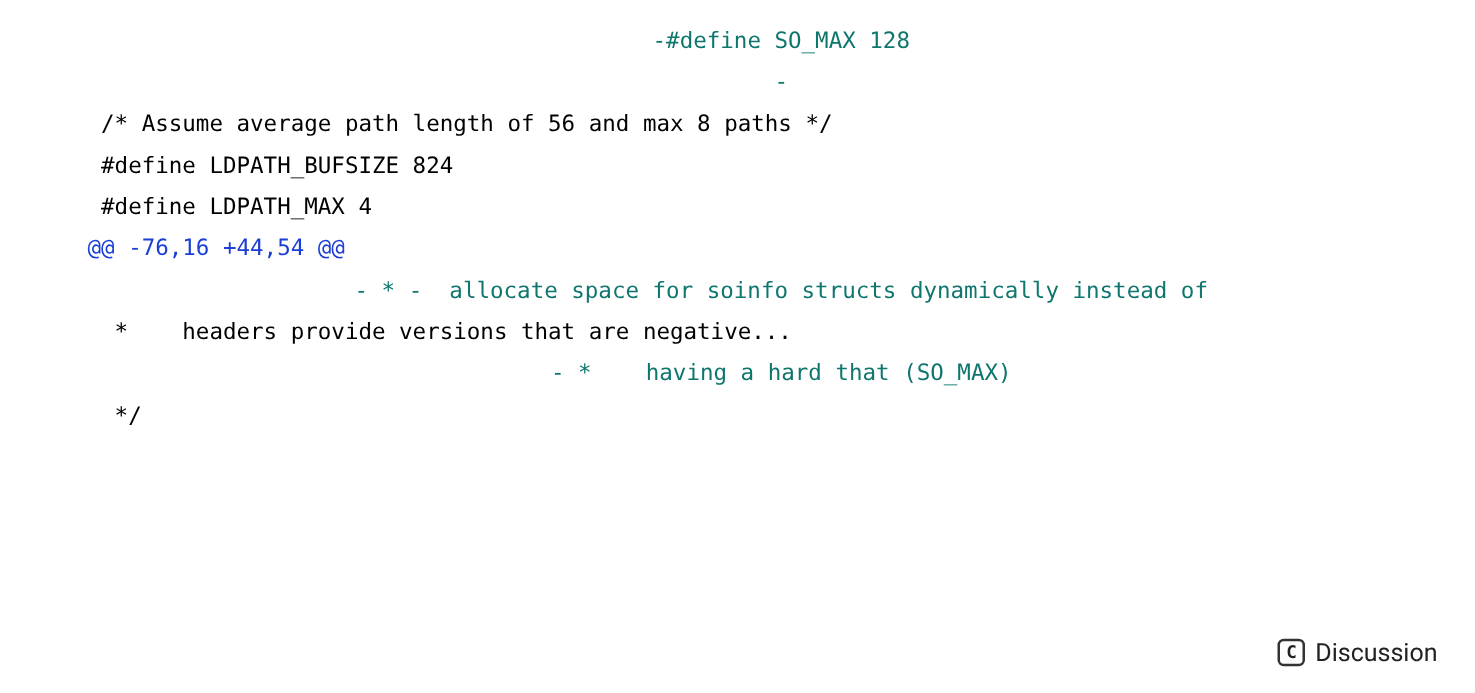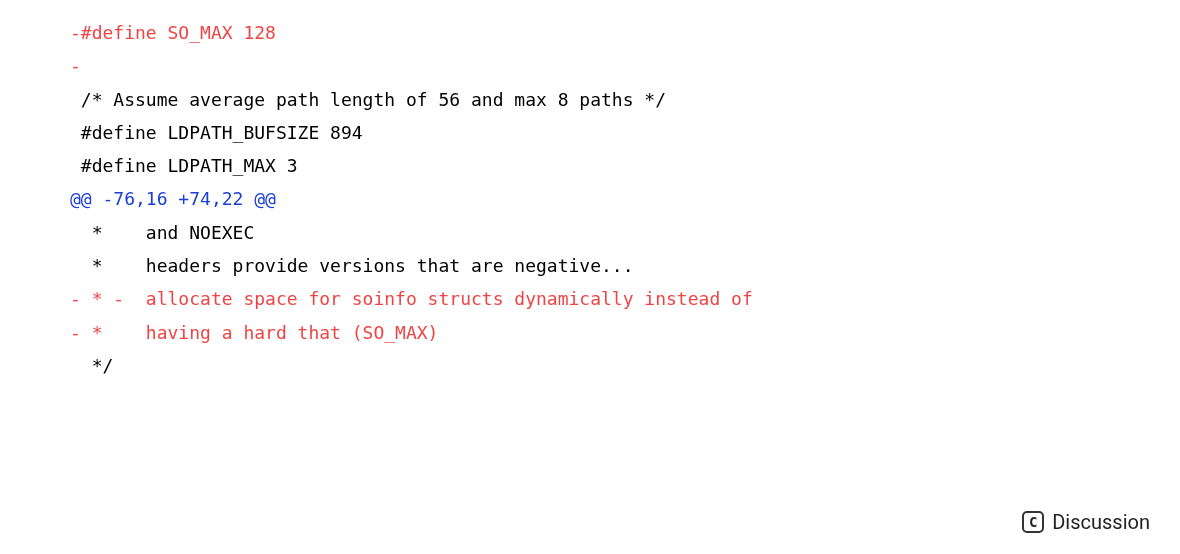--- a/index.html
+++ b/index.html
@@ -9,21 +9,21 @@
     line-height: 1.85;
     background: #fff;
     color: #000;
     width: 1180px;
     height: 554px;
     overflow: hidden;
     position: relative;
     padding: 16px 0 0 70px;
   }
   .line { white-space: pre; }
-  .del { color: #ef4444; }
+  .del { color: #0f766e; text-align: center; }
   .ctx { color: #000; }
   .hunk { color: #1a3ed6; }
   .discussion-btn {
     position: absolute;
     right: 24px;
     bottom: 16px;
     display: flex;
     align-items: center;
     gap: 8px;
     font-family: -apple-system, BlinkMacSystemFont, "Segoe UI", Roboto, sans-serif;
@@ -48,26 +48,25 @@
     line-height: 1;
   }
 </style>
 </head>
 <body>
 
 <div>
   <div class="line del">-#define SO_MAX 128</div>
   <div class="line del">-</div>
   <div class="line ctx"> /* Assume average path length of 56 and max 8 paths */</div>
-  <div class="line ctx"> #define LDPATH_BUFSIZE 894</div>
-  <div class="line ctx"> #define LDPATH_MAX 3</div>
-  <div class="line hunk">@@ -76,16 +74,22 @@</div>
-  <div class="line ctx">  *    and NOEXEC</div>
+  <div class="line ctx"> #define LDPATH_BUFSIZE 824</div>
+  <div class="line ctx"> #define LDPATH_MAX 4</div>
+  <div class="line hunk">@@ -76,16 +44,54 @@</div>
+  <div class="line del">- * -  allocate space for soinfo structs dynamically instead of</div>
   <div class="line ctx">  *    headers provide versions that are negative...</div>
-  <div class="line del">- * -  allocate space for soinfo structs dynamically instead of</div>
   <div class="line del">- *    having a hard that (SO_MAX)</div>
   <div class="line ctx">  */</div>
 </div>
 
 <button class="discussion-btn">
   <span class="icon">C</span>
   <span>Discussion</span>
 </button>
 
 </body></html>

